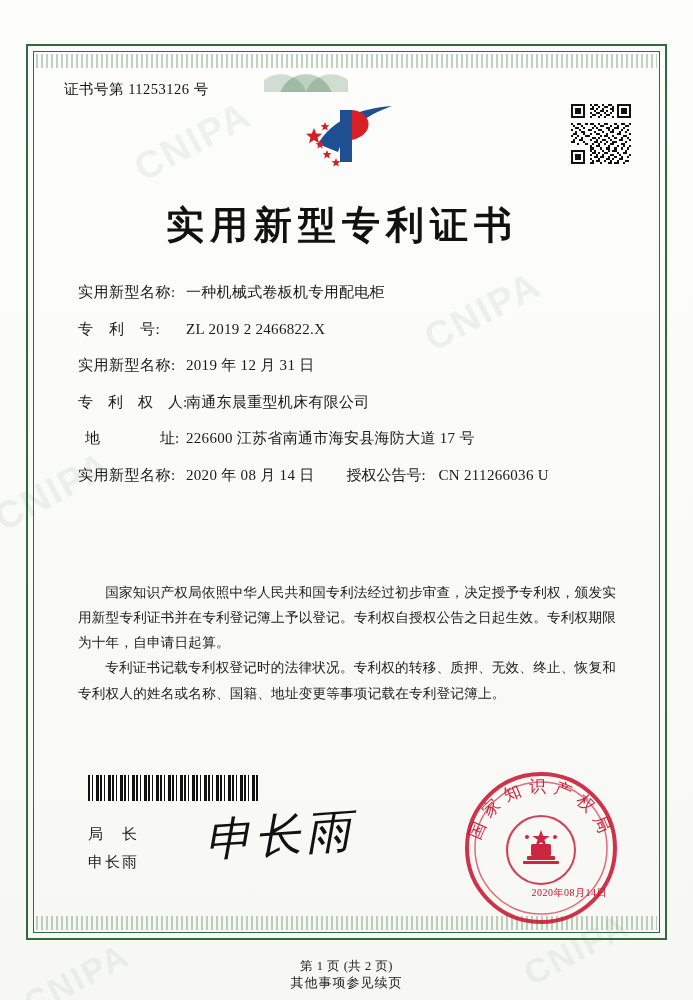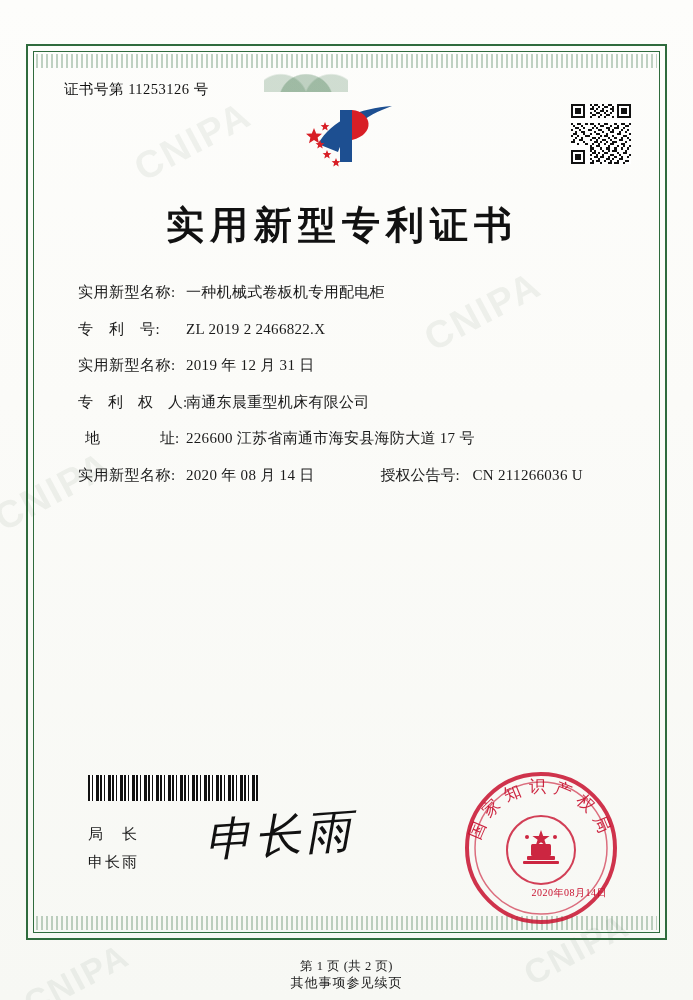--- a/index.html
+++ b/index.html
@@ -136,21 +136,21 @@
     width: 108px;
     flex: 0 0 108px;
     letter-spacing: .5px;
     white-space: nowrap;
   }
   .label.sp { letter-spacing: 0; text-align: center; }
   .value { letter-spacing: .3px; }
   .row.two .sec-label {
     width: 92px;
     flex: 0 0 92px;
-    margin-left: 66px;
+    margin-left: 32px;
     white-space: nowrap;
   }
 
   .para {
     position: absolute;
     left: 78px; top: 580px;
     width: 538px;
     font-size: 13.6px;
     line-height: 1.85;
     text-align: justify;
@@ -460,20 +460,24 @@
       <div class="value">226600 江苏省南通市海安县海防大道 17 号</div>
     </div>
     <div class="row two">
       <div class="label">实用新型名称:</div>
       <div class="value">2020 年 08 月 14 日</div>
       <div class="sec-label">授权公告号:</div>
       <div class="value">CN 211266036 U</div>
     </div>
   </div>
 
+  <div class="para">
+    <p>国家知识产权局依照中华人民共和国专利法经过初步审查，决定授予专利权，颁发实用新型专利证书并在专利登记簿上予以登记。专利权自授权公告之日起生效。专利权期限为十年，自申请日起算。</p>
+    <p>专利证书记载专利权登记时的法律状况。专利权的转移、质押、无效、终止、恢复和专利权人的姓名或名称、国籍、地址变更等事项记载在专利登记簿上。</p>
+  </div>
 
   <div class="barcode"></div>
 
   <div class="sig-label">
     <div>局　长</div>
     <div>申长雨</div>
   </div>
 
   <div class="signature">申长雨</div>
 

